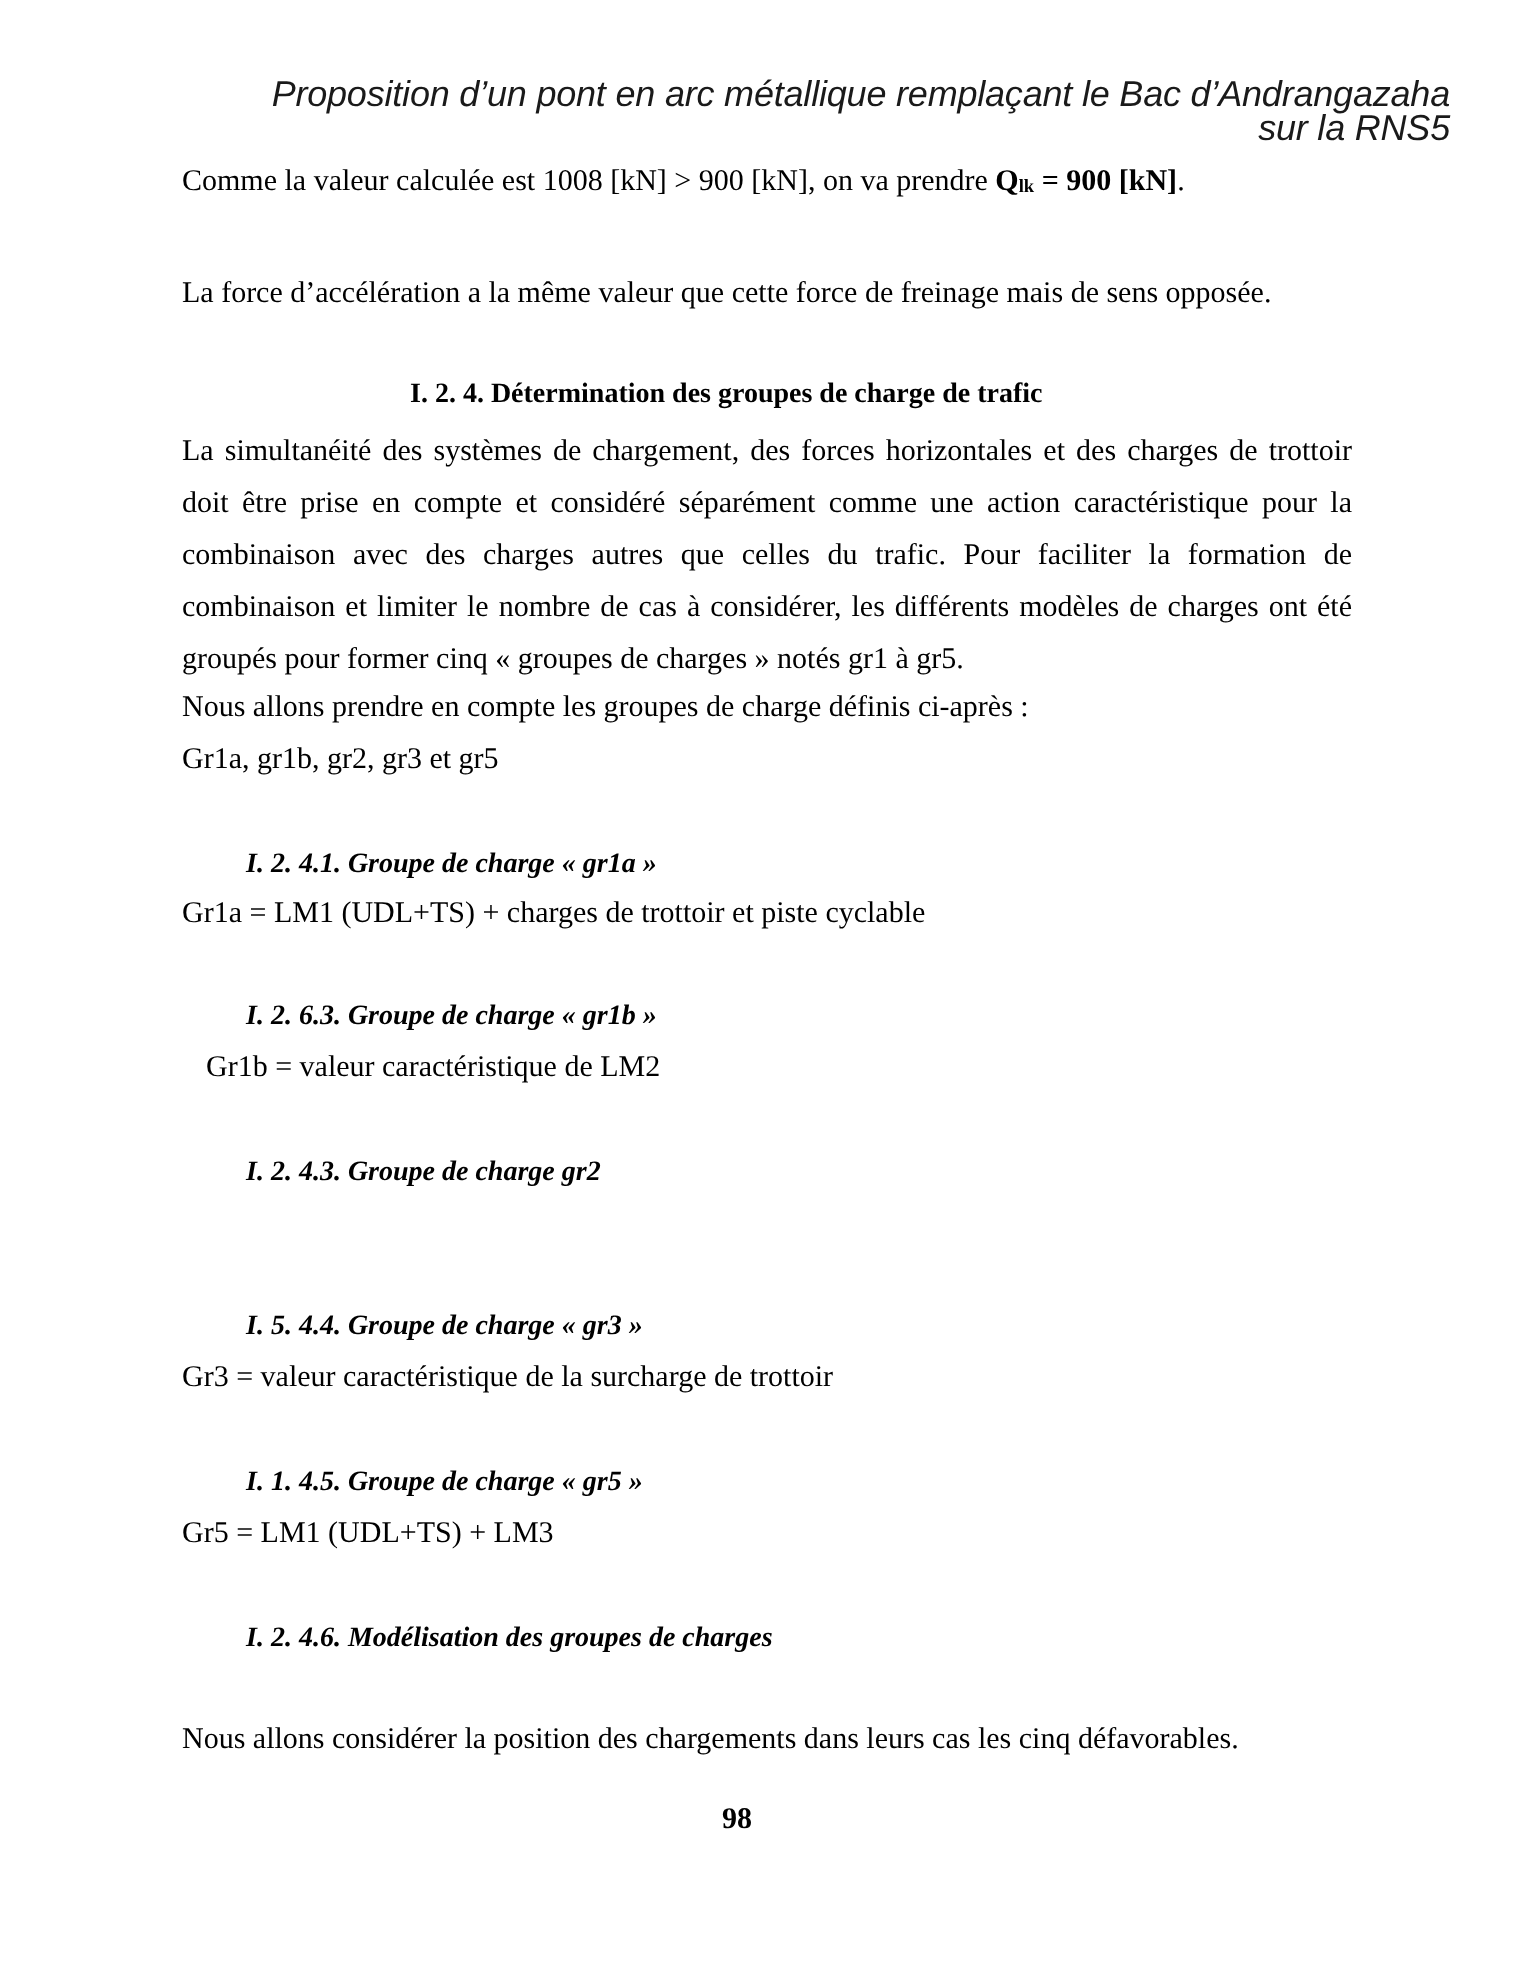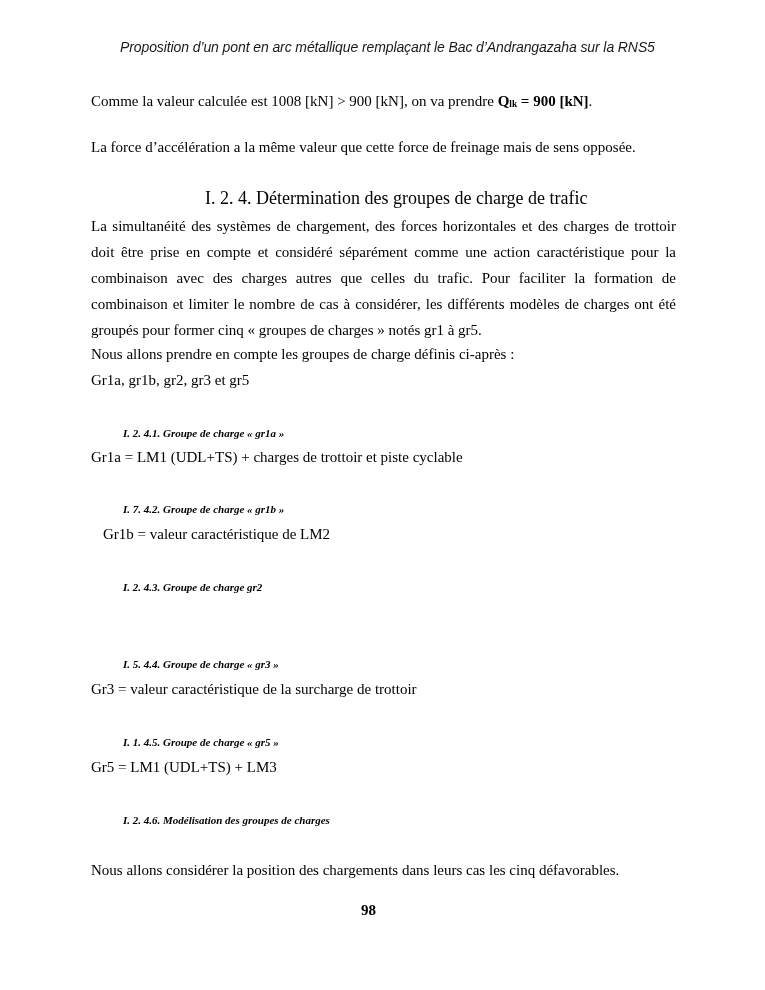--- a/index.html
+++ b/index.html
@@ -21,40 +21,41 @@
   .body-block {
     left: 91px;
     width: 585px;
     line-height: 26px;
   }
   .justify { text-align: justify; }
   .running-header {
     top: 39px;
     right: 40px;
     left: 120px;
+    text-align: right;
     font-family: "Liberation Sans", sans-serif;
     font-style: italic;
-    font-size: 14px;
+    font-size: 18px;
     letter-spacing: -0.1px;
     color: #1a1a1a;
     line-height: 17px;
   }
   .h-main {
     left: 205px;
     width: 520px;
-    font-weight: normal;
-    font-size: 18px;
+    font-weight: bold;
+    font-size: 14px;
     line-height: 22px;
   }
   .h-sub {
     left: 123px;
     width: 550px;
     font-weight: bold;
     font-style: italic;
-    font-size: 11px;
+    font-size: 14px;
     line-height: 22px;
   }
   .line {
     line-height: 22px;
   }
   .bold { font-weight: bold; }
   .subsc {
     font-size: 0.62em;
     vertical-align: baseline;
     position: relative;
@@ -71,21 +72,21 @@
 </style>
 </head>
 <body>
 
 <div class="page">
 
   <div class="abs running-header">
     <span>Proposition d’un pont en arc métallique remplaçant le Bac d’Andrangazaha sur la RNS5</span>
   </div>
 
-  <div class="abs body-block line" style="top:90px;">
+  <div class="abs body-block line" style="top:80px;">
     <span>Comme la valeur calculée est 1008 [kN] &gt; 900 [kN], on va prendre </span><span class="bold">Q</span><span class="bold subsc">lk</span><span class="bold"> = 900 [kN]</span><span>.</span>
   </div>
 
   <div class="abs body-block line" style="top:136px;">
     <span>La force d’accélération a la même valeur que cette force de freinage mais de sens opposée.</span>
   </div>
 
   <div class="abs h-main" style="top:187px;">
     <span>I. 2. 4. Détermination des groupes de charge de trafic</span>
   </div>
@@ -103,21 +104,21 @@
   </div>
 
   <div class="abs h-sub" style="top:422px;">
     <span>I. 2. 4.1. Groupe de charge « gr1a »</span>
   </div>
   <div class="abs body-block line" style="top:446px;">
     <span>Gr1a = LM1 (UDL+TS) + charges de trottoir et piste cyclable</span>
   </div>
 
   <div class="abs h-sub" style="top:498px;">
-    <span>I. 7. 4.2. Groupe de charge « gr1b »</span>
+    <span>I. 2. 6.3. Groupe de charge « gr1b »</span>
   </div>
   <div class="abs body-block line" style="top:523px;margin-left:12px;">
     <span>Gr1b = valeur caractéristique de LM2</span>
   </div>
 
   <div class="abs h-sub" style="top:576px;">
     <span>I. 2. 4.3. Groupe de charge gr2</span>
   </div>
 
   <div class="abs h-sub" style="top:653px;">

